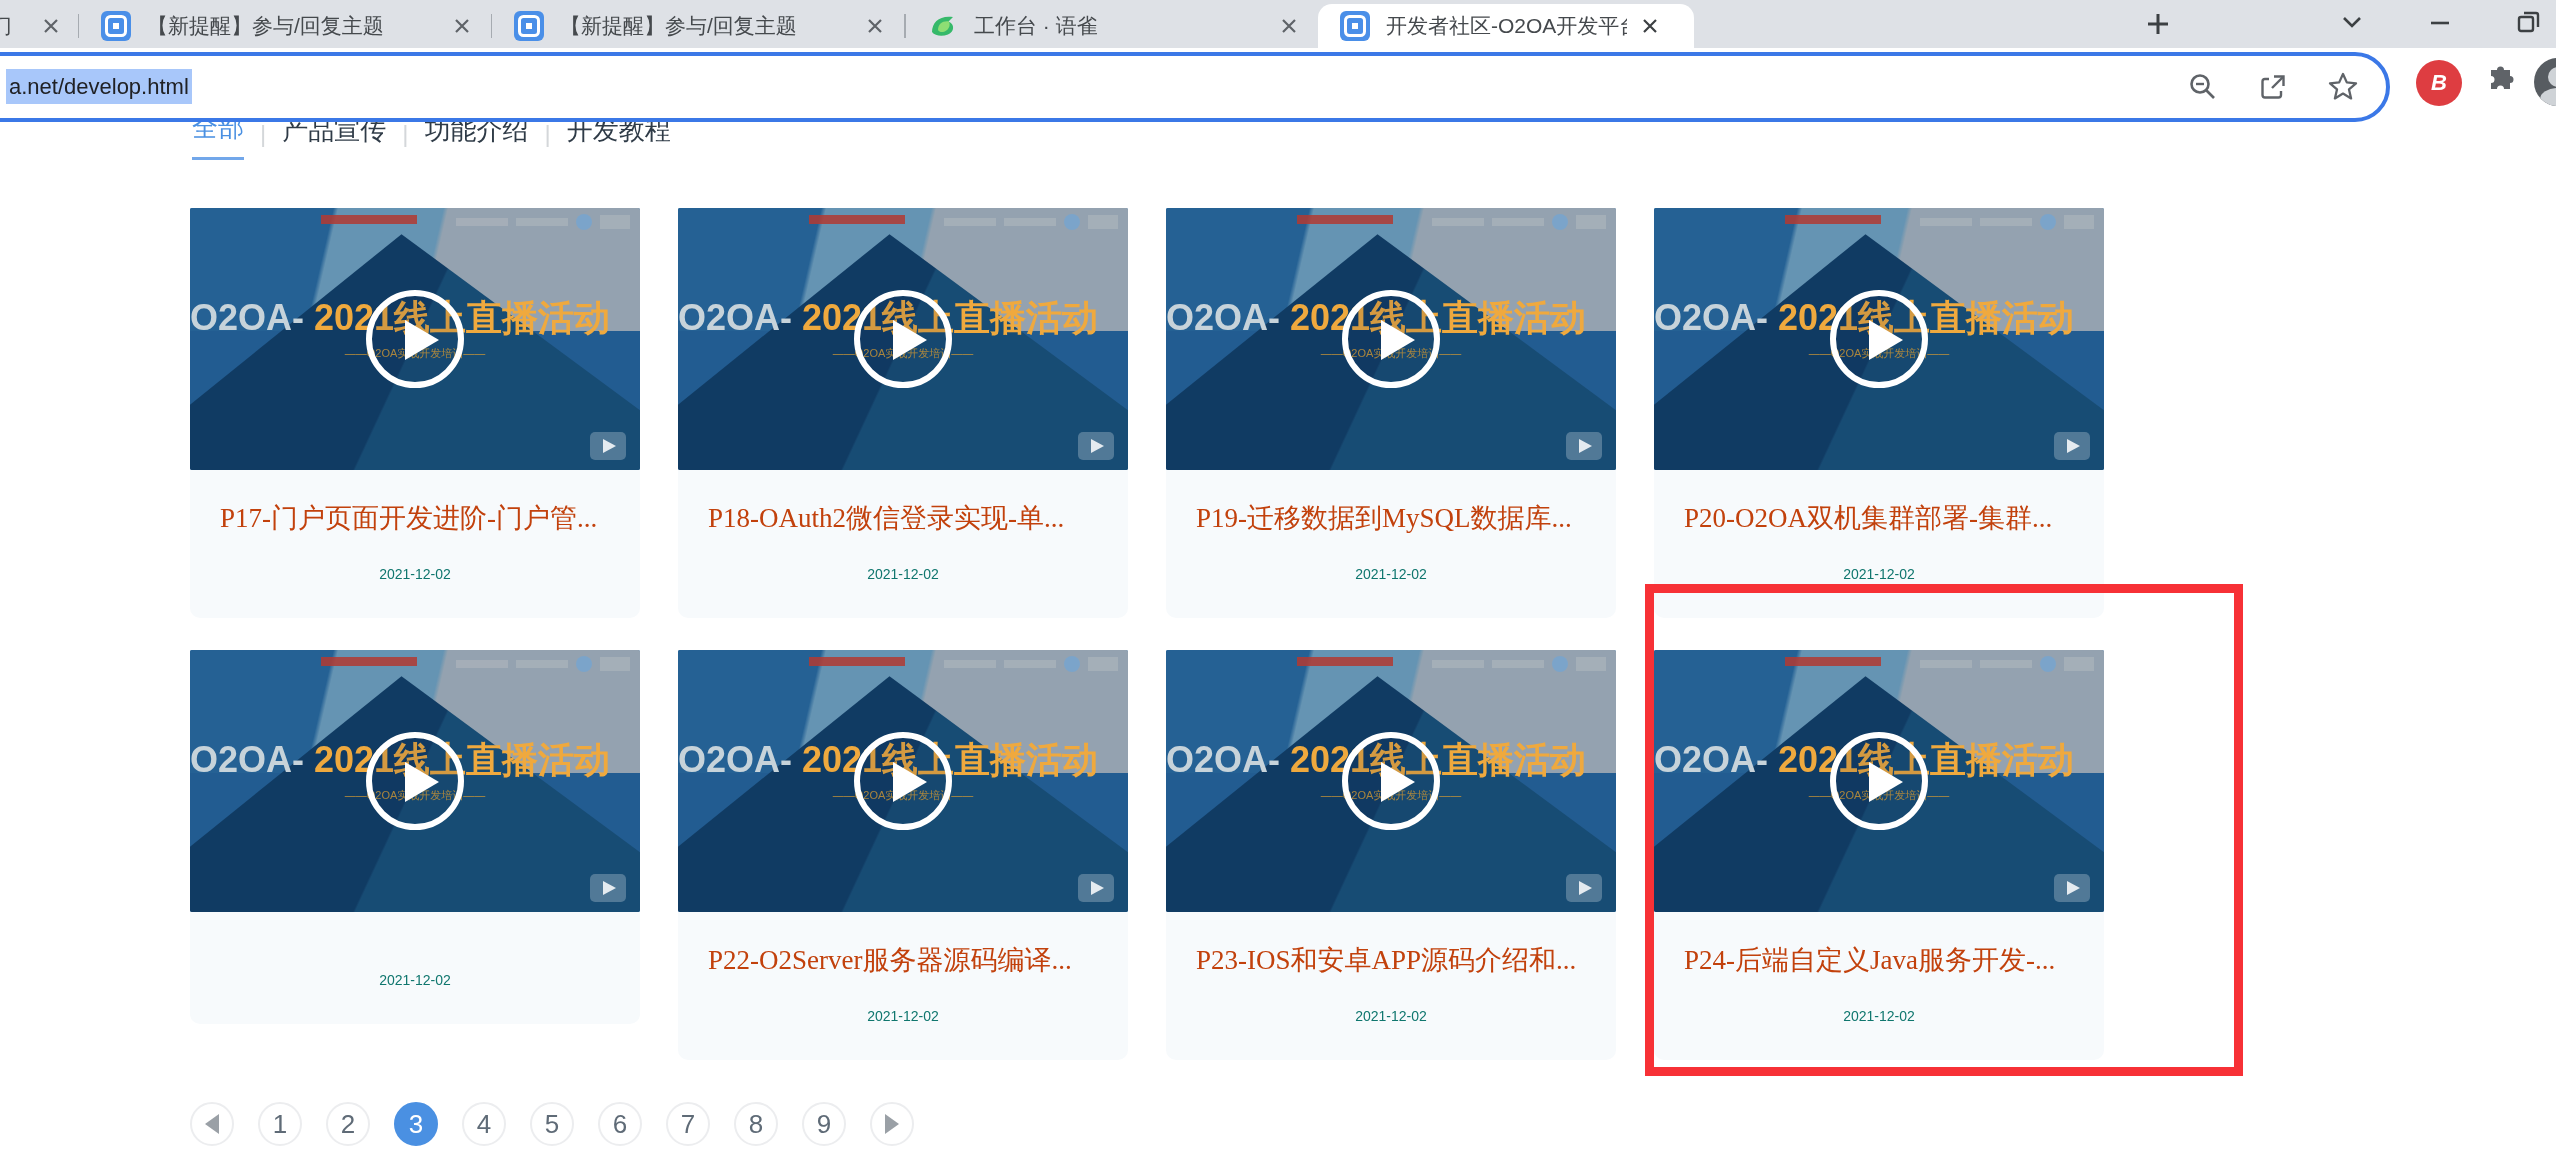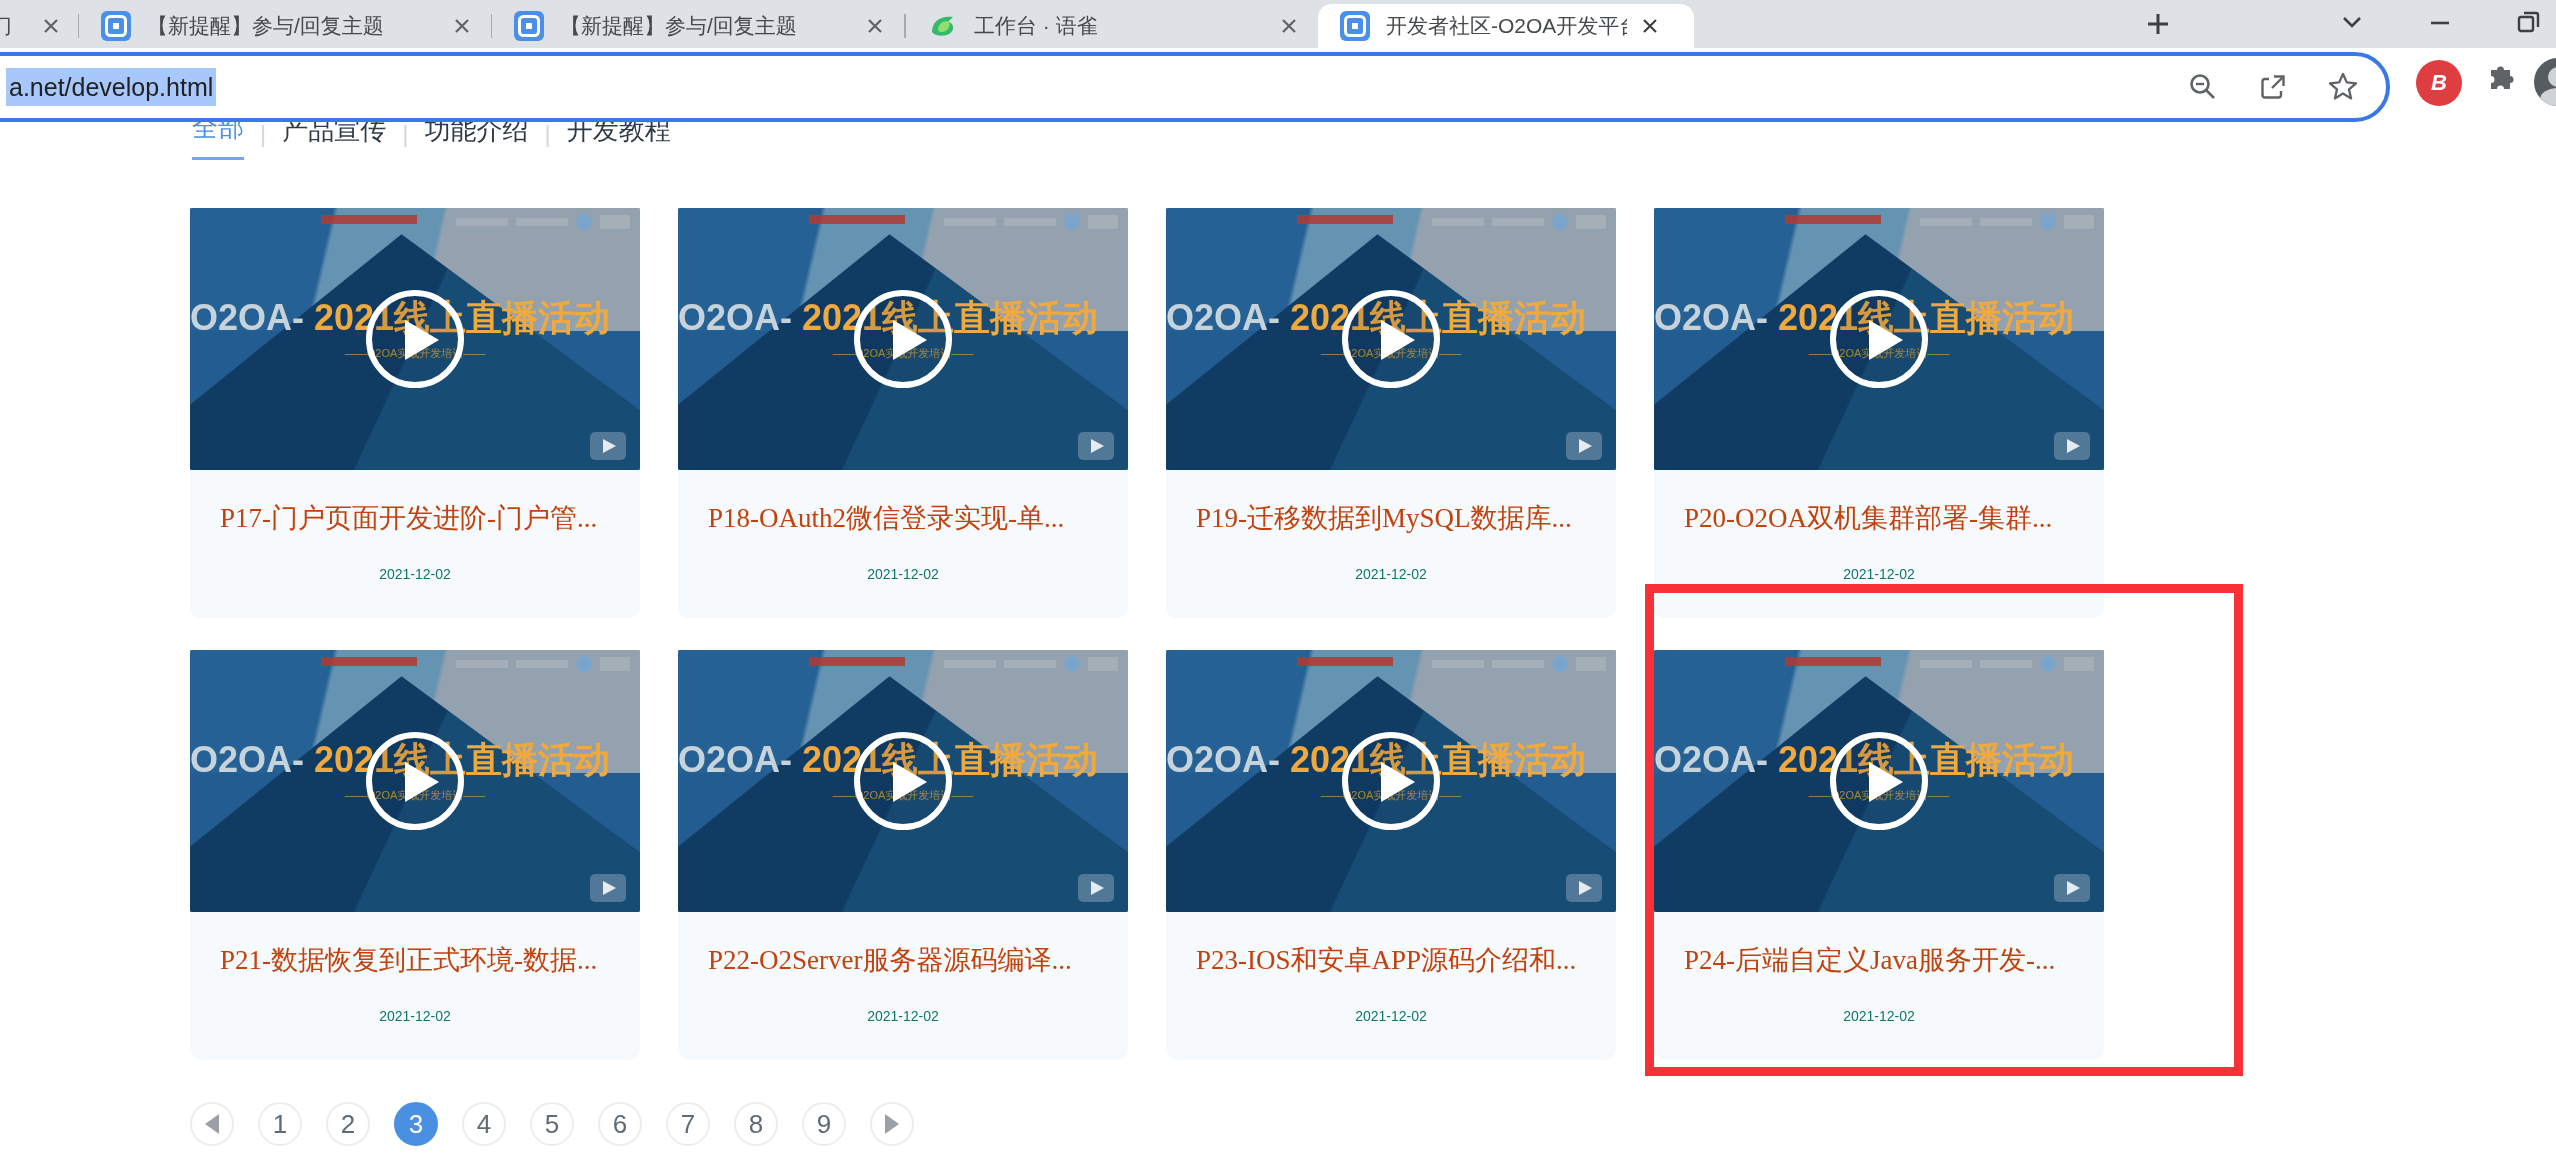--- a/index.html
+++ b/index.html
@@ -18,21 +18,21 @@
   .tab-sep { width: 1px; height: 24px; background: #a6abb1; align-self: center; margin-top: 4px; flex: none; }
   .fav { width: 30px; height: 30px; flex: none; margin-right: 16px; border-radius: 6px; }
   .fav.o2oa { background: #4a8fe8; display: flex; align-items: center; justify-content: center; }
   .tab-close { width: 26px; height: 26px; flex: none; margin-left: 10px; display: flex; align-items: center; justify-content: center; border-radius: 50%; cursor: pointer; }
   .newtab { position: absolute; left: 2136px; top: 4px; width: 44px; height: 40px; display: flex; align-items: center; justify-content: center; cursor: pointer; }
   .win-icons { position: absolute; top: 8px; right: 14px; display: flex; gap: 60px; }
   .win-icons .wbtn { width: 28px; height: 28px; display: flex; align-items: center; justify-content: center; cursor: pointer; }
 
   .toolbar { height: 70px; background: #fff; position: relative; }
   .omnibox { position: absolute; left: -46px; top: 4px; width: 2436px; height: 70px; border: 4px solid #3b78e7; border-radius: 35px; background: #fff; display: flex; align-items: center; }
-  .url-text { margin-left: 48px; font-size: 25px; color: #202124; white-space: nowrap; }
+  .url-text { margin-left: 48px; font-size: 22px; color: #202124; white-space: nowrap; }
   .url-text .sel { background: #a8c7fa; padding: 5px 3px; }
   .omni-icons { margin-left: auto; margin-right: 26px; display: flex; gap: 36px; align-items: center; }
   .omni-icons .obtn { width: 34px; height: 34px; display: flex; align-items: center; justify-content: center; cursor: pointer; }
   .ext-b { position: absolute; left: 2416px; top: 60px; width: 46px; height: 46px; border-radius: 50%; background: #de3d41; color: #fff; font-weight: bold; font-style: italic; font-size: 22px; display: flex; align-items: center; justify-content: center; z-index: 7; }
   .ext-puzzle { position: absolute; left: 2480px; top: 62px; width: 42px; height: 42px; display: flex; align-items: center; justify-content: center; z-index: 7; }
   .avatar { position: absolute; left: 2534px; top: 58px; width: 48px; height: 48px; border-radius: 50%; background: #575c61; overflow: hidden; z-index: 7; }
   .avatar:before { content: ""; position: absolute; left: 14px; top: 9px; width: 20px; height: 20px; border-radius: 50%; background: #cfd3d7; }
   .avatar:after { content: ""; position: absolute; left: 6px; top: 30px; width: 36px; height: 22px; border-radius: 50%; background: #cfd3d7; }
 
   
@@ -336,21 +336,20 @@
             <i></i>
             <i class="dot"></i>
             <i class="sm"></i>
           </div>
         <div class="t-text"><span class="t-brand">O2OA- </span><span class="t-gold">2021线上直播活动</span></div>
         <div class="t-sub">——O2OA实战开发培训——</div>
         <div class="play"></div>
         <div class="t-mark"></div>
       </div>
       <div class="card-body">
-        <div class="card-title">P21-数据恢复到正式环境-数据...</div>
         <div class="card-date">2021-12-02</div>
       </div>
     </div>
 
     <div class="card">
       <div class="thumb">
         <div class="t-sky"></div>
         <div class="t-tower"></div>
         <div class="t-overlay"></div>
         <div class="t-redline"></div>

